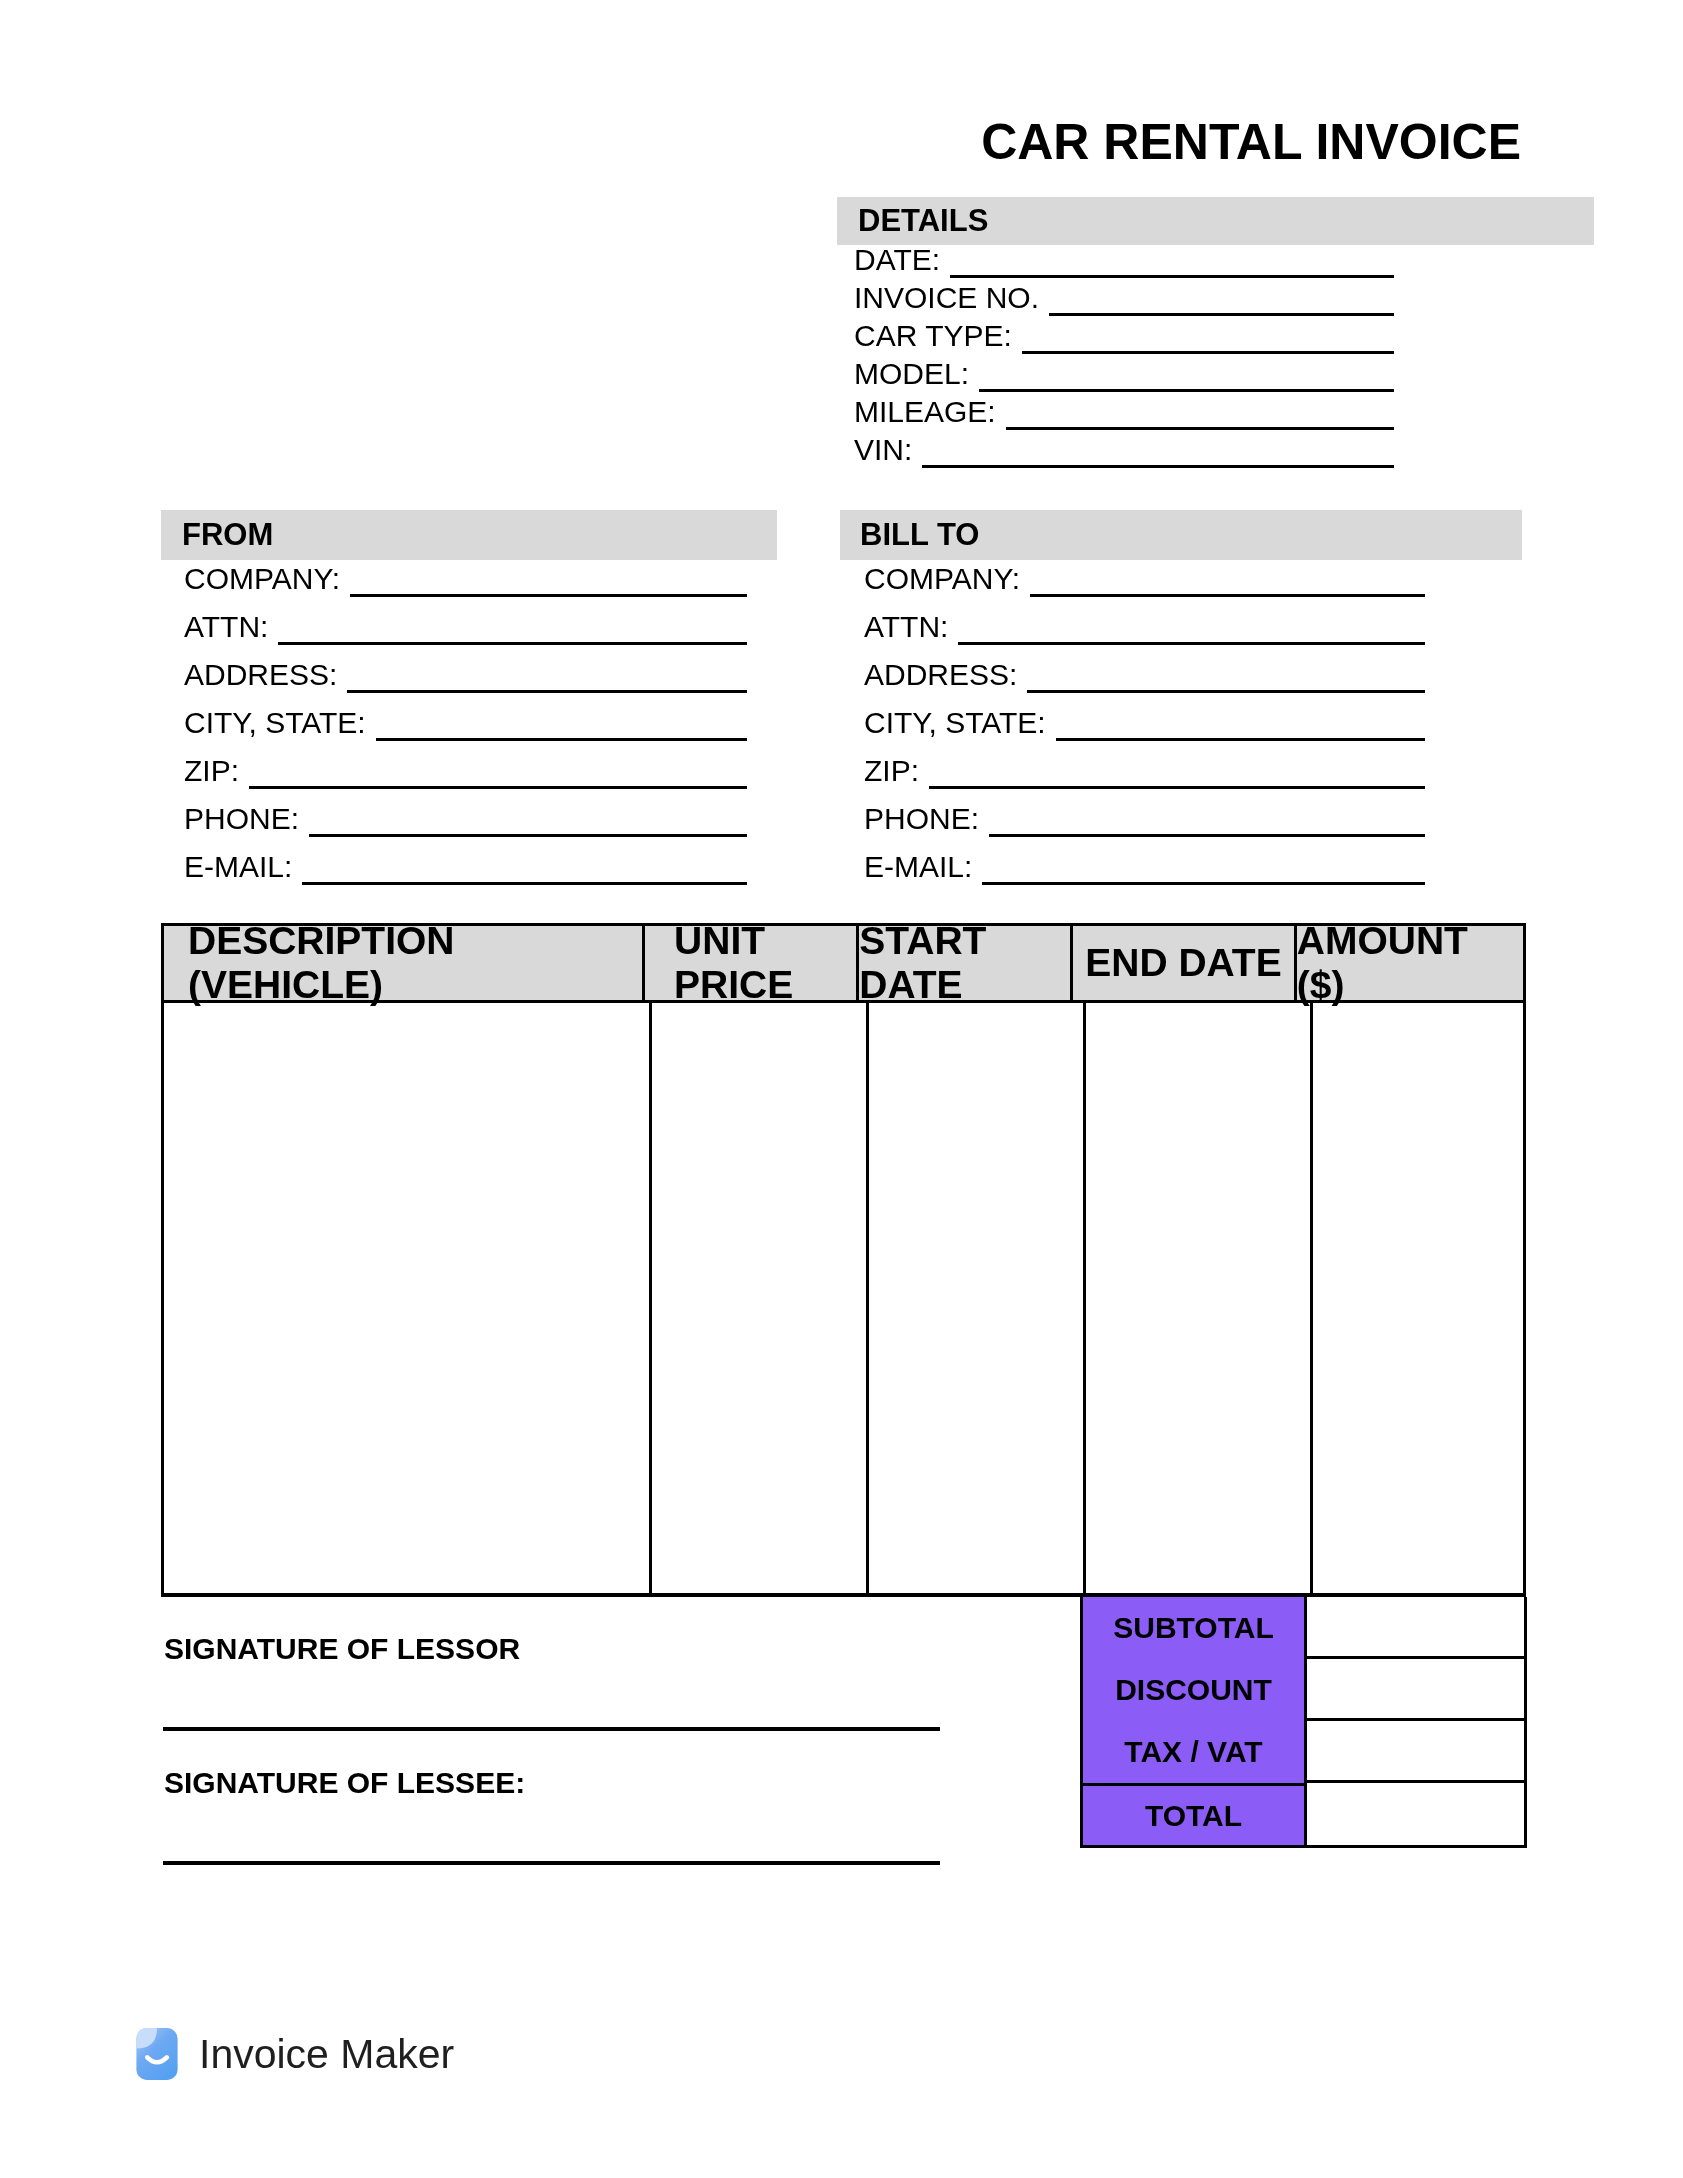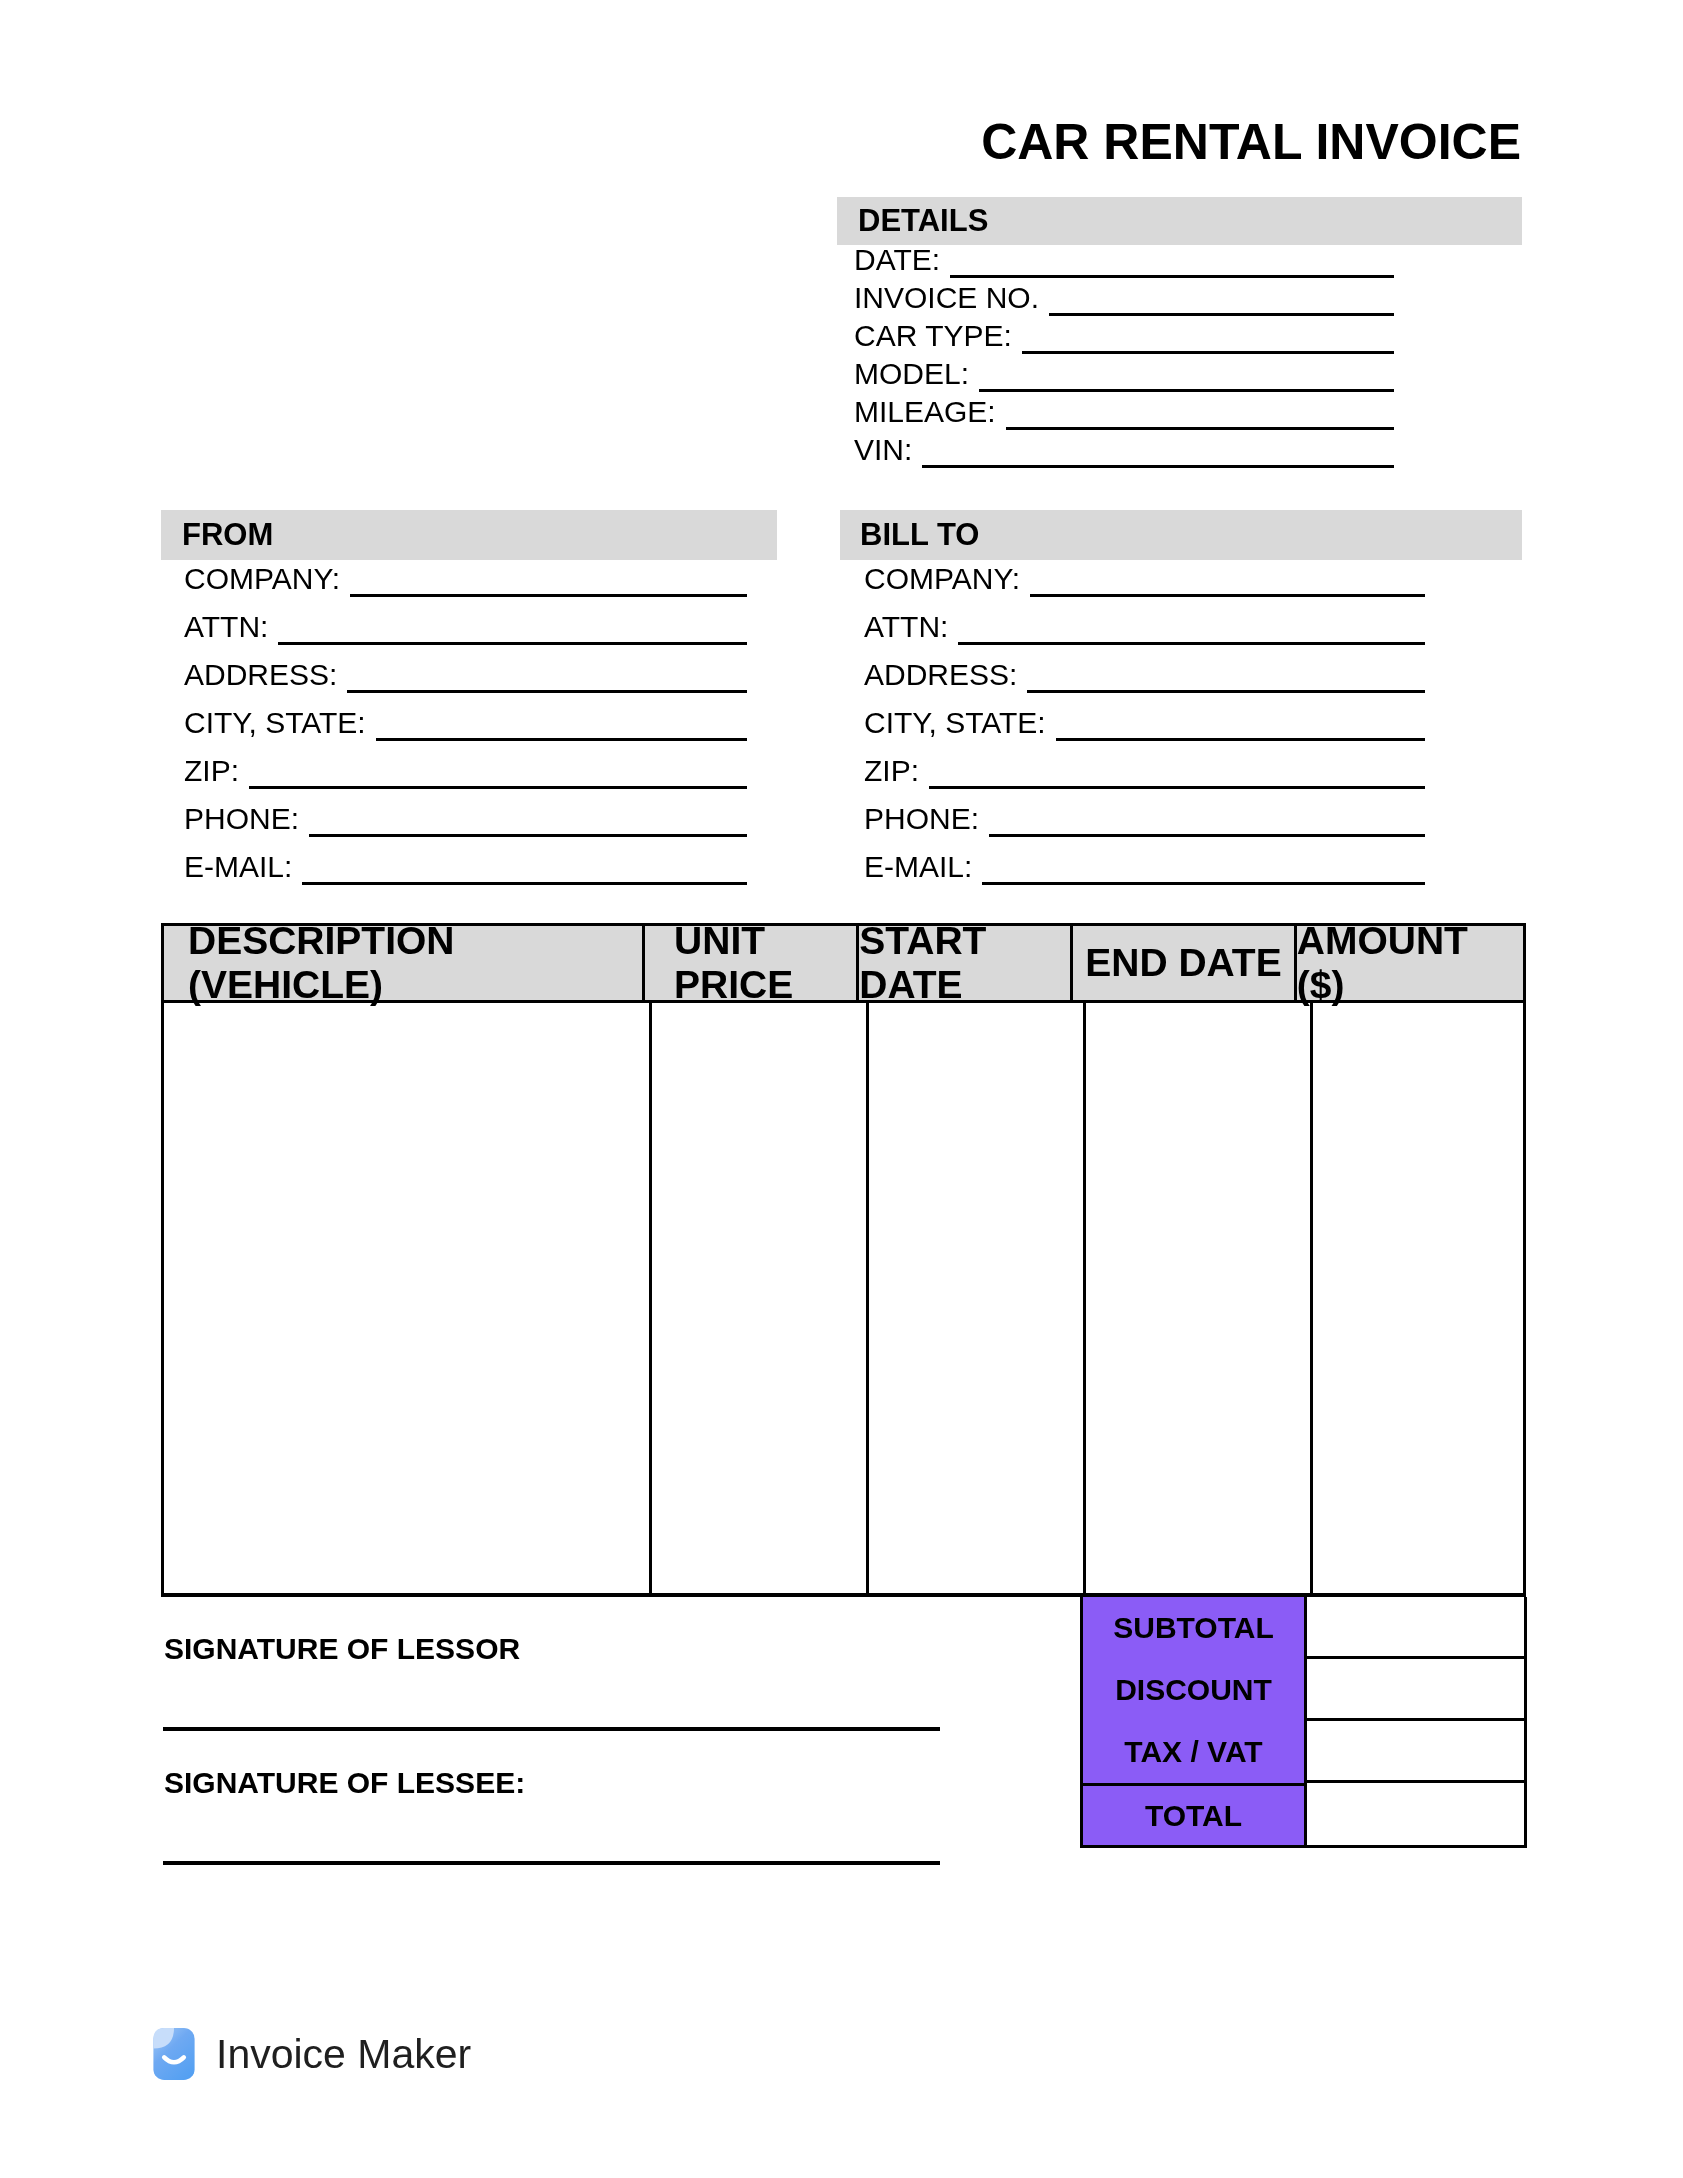--- a/index.html
+++ b/index.html
@@ -6,21 +6,21 @@
   .page {
     position:relative; width:1683px; height:2178px; background:#ffffff;
     font-family:"Liberation Sans","DejaVu Sans",sans-serif; color:#000;
     overflow:hidden;
   }
   
   .title { position:absolute; top:113px; right:162px; font-size:50px; font-weight:bold; white-space:nowrap; }
 
   
   .bar { position:absolute; background:#d9d9d9; display:flex; align-items:center; box-sizing:border-box; padding-left:21px; font-weight:bold; font-size:31px; }
-  .details-bar { left:837px; top:197px; width:685px; height:48px; }
+  .details-bar { left:837px; top:197px; width:757px; height:48px; }
   .from-bar    { left:161px; top:510px; width:616px; height:50px; }
   .bill-bar    { left:840px; top:510px; width:682px; height:50px;padding-left:20px; }
 
   
   .fields { position:absolute; display:flex; flex-direction:column; }
   .details-fields { left:854px; top:240px; width:540px; }
   .from-fields    { left:184px; top:549px; width:563px; }
   .bill-fields    { left:864px; top:549px; width:561px; }
   .frow { display:flex; align-items:flex-end; }
   .details-fields .frow { height:38px; }
@@ -53,21 +53,21 @@
 
   
   .sig-text { position:absolute; left:164px; font-weight:bold; font-size:30px; white-space:nowrap; }
   .sig-lessor { top:1632px; }
   .sig-lessee { top:1766px; }
   .sig-line { position:absolute; left:163px; width:777px; height:0; border-top:4px solid #000; }
   .sig-line1 { top:1727px; }
   .sig-line2 { top:1861px; }
 
   
-  .footer { position:absolute; left:136px; top:2028px; display:flex; align-items:center;margin-left:17px; }
+  .footer { position:absolute; left:136px; top:2028px; display:flex; align-items:center; }
   .logo { width:42px; height:52px; flex:0 0 auto; }
   .brand { margin-left:21px; font-size:41px; color:#1f1f1f; white-space:nowrap; }
 </style>
 </head>
 <body>
 
 <div class="page">
 
   <div class="title">CAR RENTAL INVOICE</div>
 

